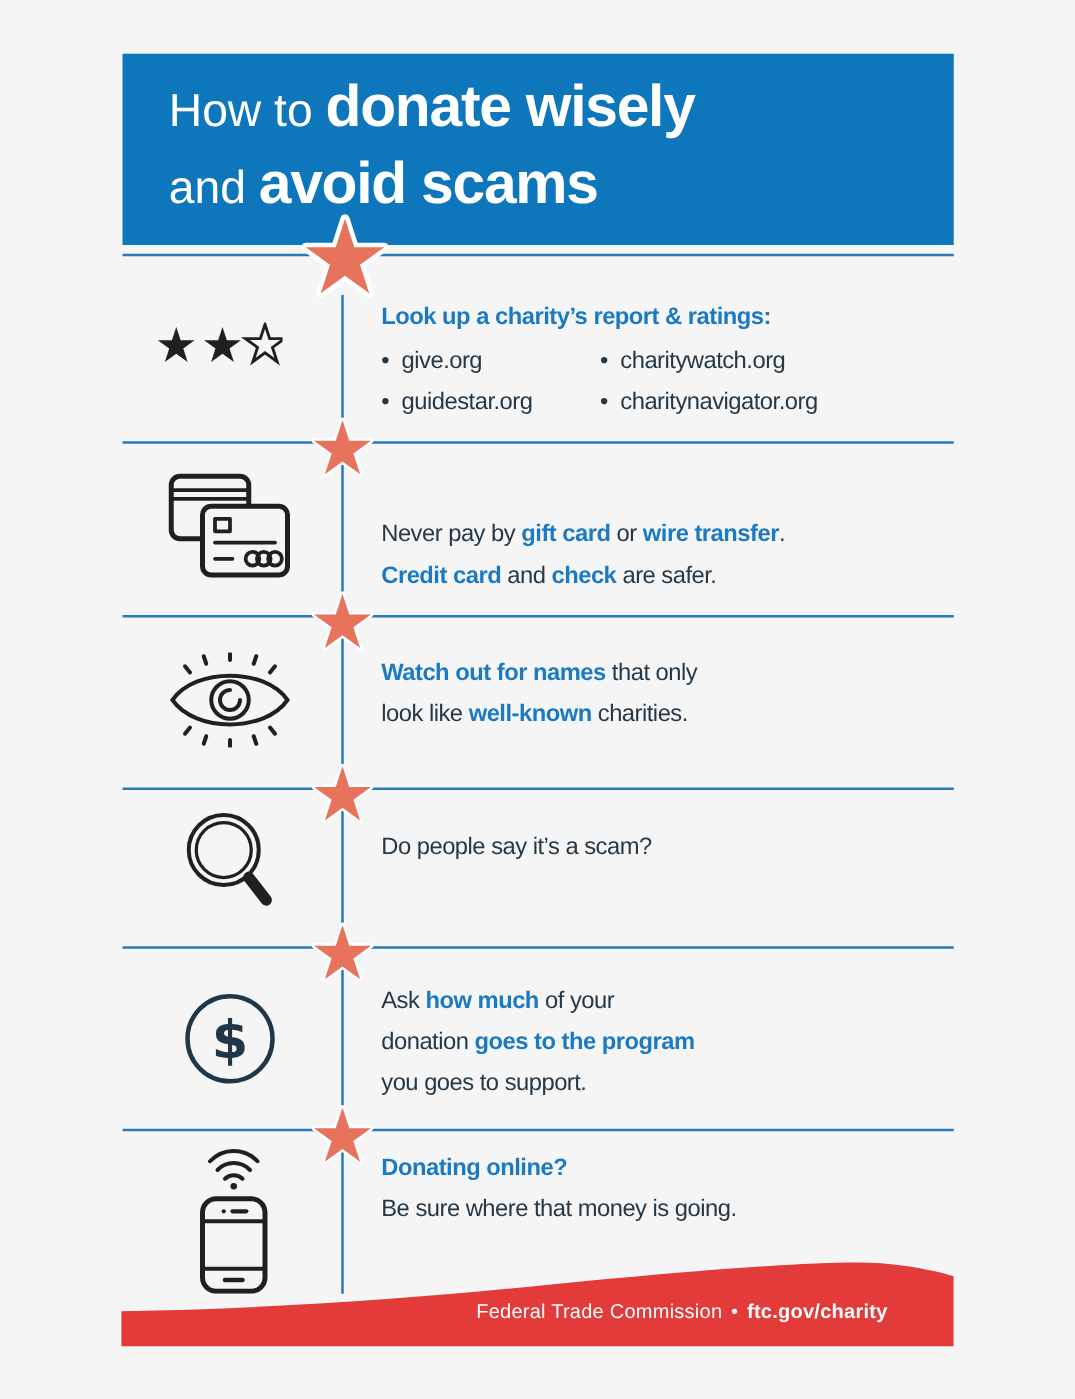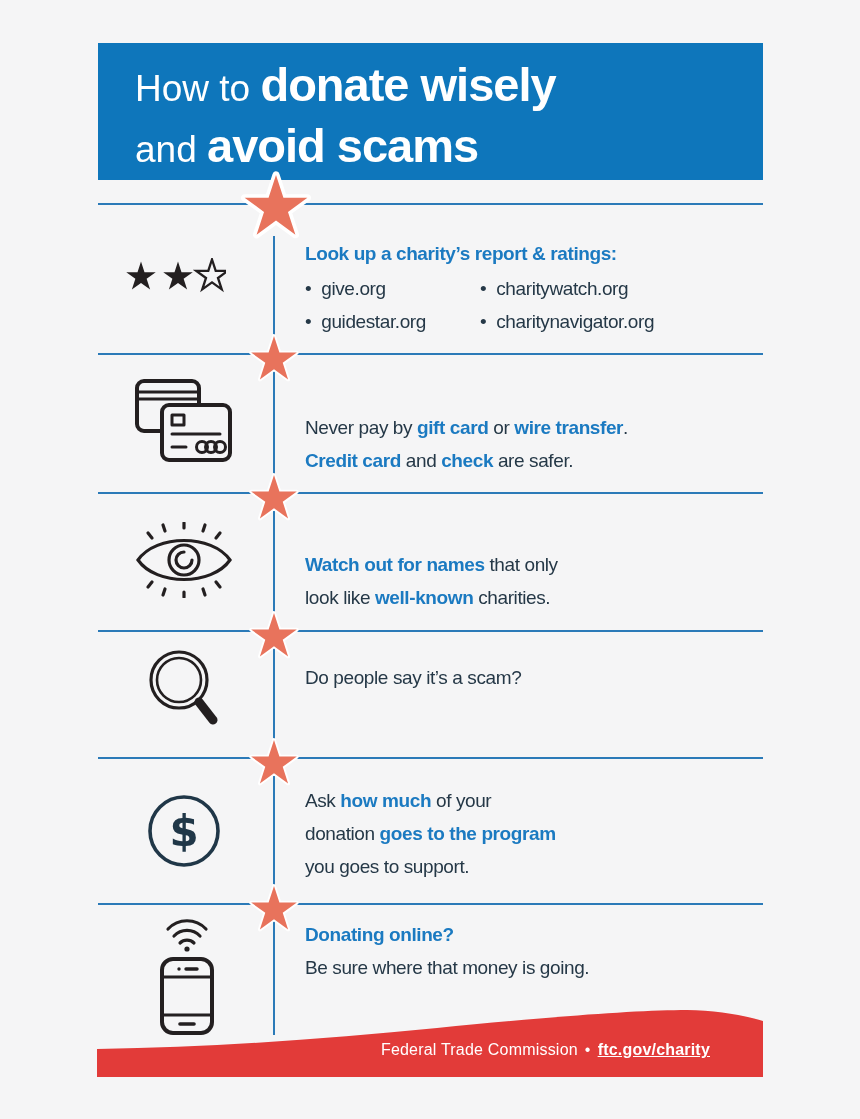--- a/index.html
+++ b/index.html
@@ -1,20 +1,20 @@
 <!DOCTYPE html>
 <html><head>
 <meta charset="utf-8">
 <title>How to donate wisely and avoid scams</title>
 <style>
   html,body{margin:0;padding:0;background:#f5f5f6;}
   .canvas{position:relative;width:860px;height:1119px;background:#f5f5f6;overflow:hidden;
           font-family:"Liberation Sans",sans-serif;color:#253847;}
   
-  .hero{position:absolute;left:98px;top:43px;width:665px;height:137px;background:#0e76bb;}
+  .hero{position:absolute;left:98px;top:43px;width:665px;height:153px;background:#0e76bb;}
   .hero h1{margin:0;padding:14px 0 0 37px;color:#fff;line-height:56px;font-weight:400;}
   .hero .lt{font-size:37px;font-weight:400;letter-spacing:0;}
   .hero .bd{font-size:47px;font-weight:700;letter-spacing:-1px;}
   
   .divider{position:absolute;left:98px;width:665px;height:2px;background:#2b7ab8;}
   .vline{position:absolute;left:273px;top:236px;width:2px;height:799px;background:#2b7ab8;}
   .tstar{position:absolute;}
   
   .icon-box{position:absolute;}
   
@@ -23,21 +23,21 @@
   .plain{color:#253847;}
   .und{text-underline-offset:4px;}
   .bullets{display:grid;grid-template-columns:175px auto;margin-top:2px;}
   .bullet-item{display:flex;align-items:baseline;}
   .bullet-dot{margin-right:10px;}
   
   .wave{position:absolute;left:97px;top:1003px;}
   .footer-text{position:absolute;left:98px;top:1041px;width:612px;text-align:right;
                color:#fff;font-size:16px;letter-spacing:0.2px;}
   .footer-text .sep{margin:0 7px;}
-  .footer-text b{font-weight:700;text-decoration:underline;}
+  .footer-text b{font-weight:700;}
   svg{display:block;}
 </style>
 </head>
 <body>
 
 <div class="canvas">
 
   <svg width="0" height="0" style="position:absolute" aria-hidden="true">
     <defs>
       <polygon id="star5" points="0,-100 22.5,-30.9 95.1,-30.9 36.3,11.8 58.8,80.9 0,38.2 -58.8,80.9 -36.3,11.8 -95.1,-30.9 -22.5,-30.9"></polygon>
@@ -133,21 +133,21 @@
       <line x1="52" y1="6" x2="52" y2="1"></line>
         <line x1="71" y1="9" x2="73" y2="3"></line>
       <line x1="84" y1="16" x2="88" y2="11"></line>
       <line x1="20" y1="60" x2="16" y2="65"></line>
         <line x1="33" y1="67" x2="31" y2="73"></line>
       <line x1="52" y1="70" x2="52" y2="75"></line>
         <line x1="71" y1="67" x2="73" y2="73"></line>
       <line x1="84" y1="60" x2="88" y2="65"></line>
     </g>
   </svg>
-  <div class="txt" style="top:548px">
+  <div class="txt" style="top:522px">
     <div><span class="accent">Watch out for names</span><span class="plain"> that only</span></div>
     <div><span class="plain und">look</span><span class="plain"> like </span><span class="accent">well-known</span><span class="plain"> charities.</span></div>
   </div>
 
   <svg class="icon-box" style="left:145px;top:648px" width="76" height="88" viewBox="0 0 76 88">
     <g fill="none" stroke="#231f20">
       <circle cx="34" cy="32" r="28" stroke-width="3.2"></circle>
       <circle cx="34" cy="32" r="22" stroke-width="2.6"></circle>
       <path d="M54,54 L68,72" stroke-width="9" stroke-linecap="round"></path>
     </g>

